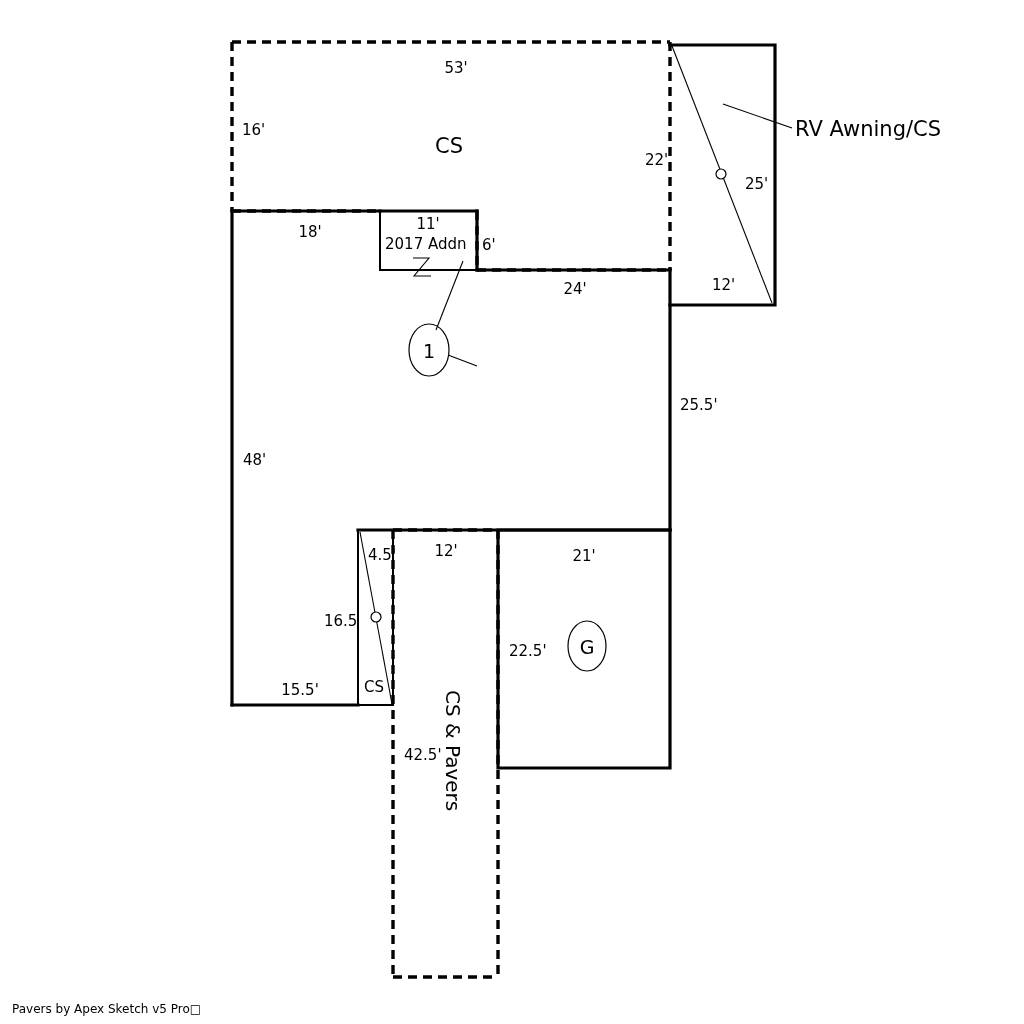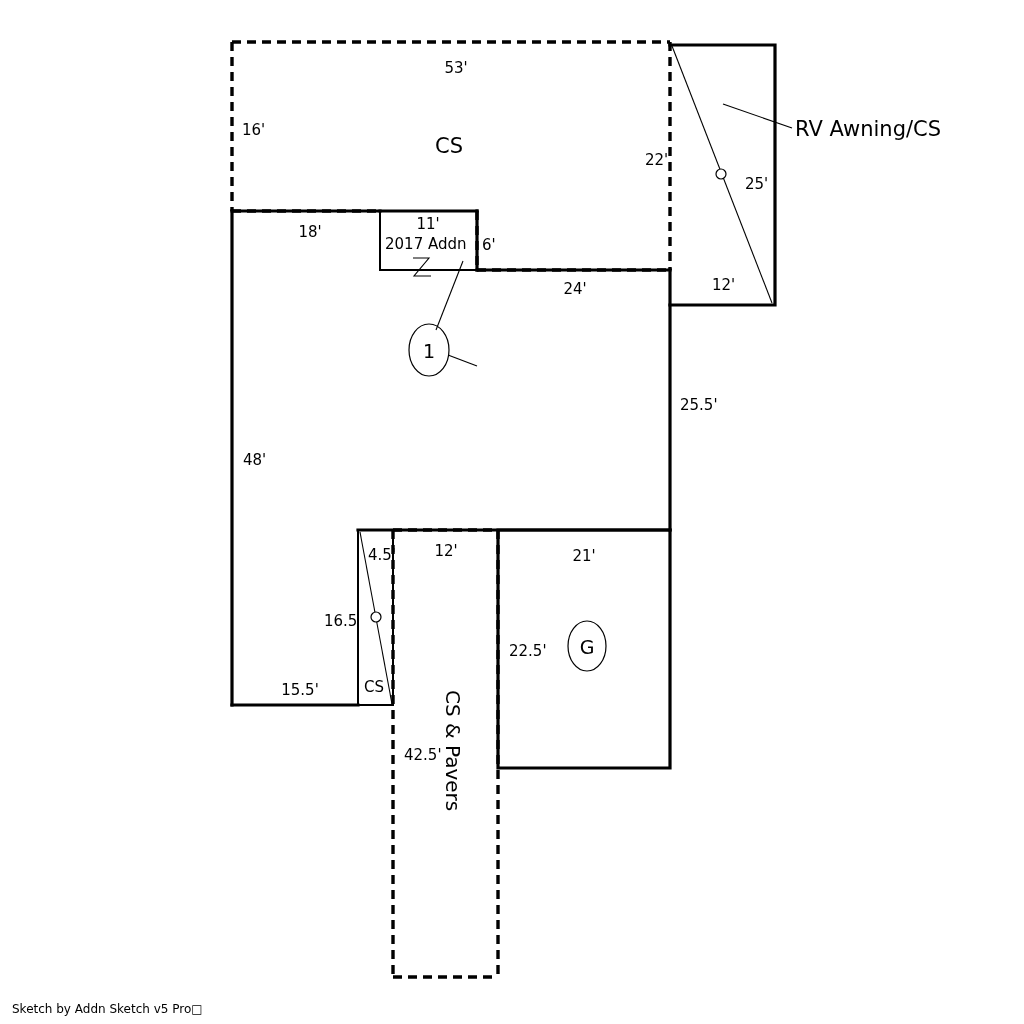--- a/index.html
+++ b/index.html
@@ -176,13 +176,13 @@
   <text class="dim-text" x="368" y="560">4.5'</text>
   <text class="dim-text" x="324" y="626">16.5</text>
   <text class="dim-text" x="300" y="695" text-anchor="middle">15.5'</text>
   <text class="dim-text" x="446" y="556" text-anchor="middle">12'</text>
   <text class="dim-text" x="404" y="760">42.5'</text>
   <text class="dim-text" x="584" y="561" text-anchor="middle">21'</text>
   <text class="dim-text" x="509" y="656">22.5'</text>
 
 </svg>
 
-<div class="footer-text">Sketch by Addn Sketch v5 Pro□</div>
+<div class="footer-text">Pavers by Apex Sketch v5 Pro□</div>
 
 </body></html>

